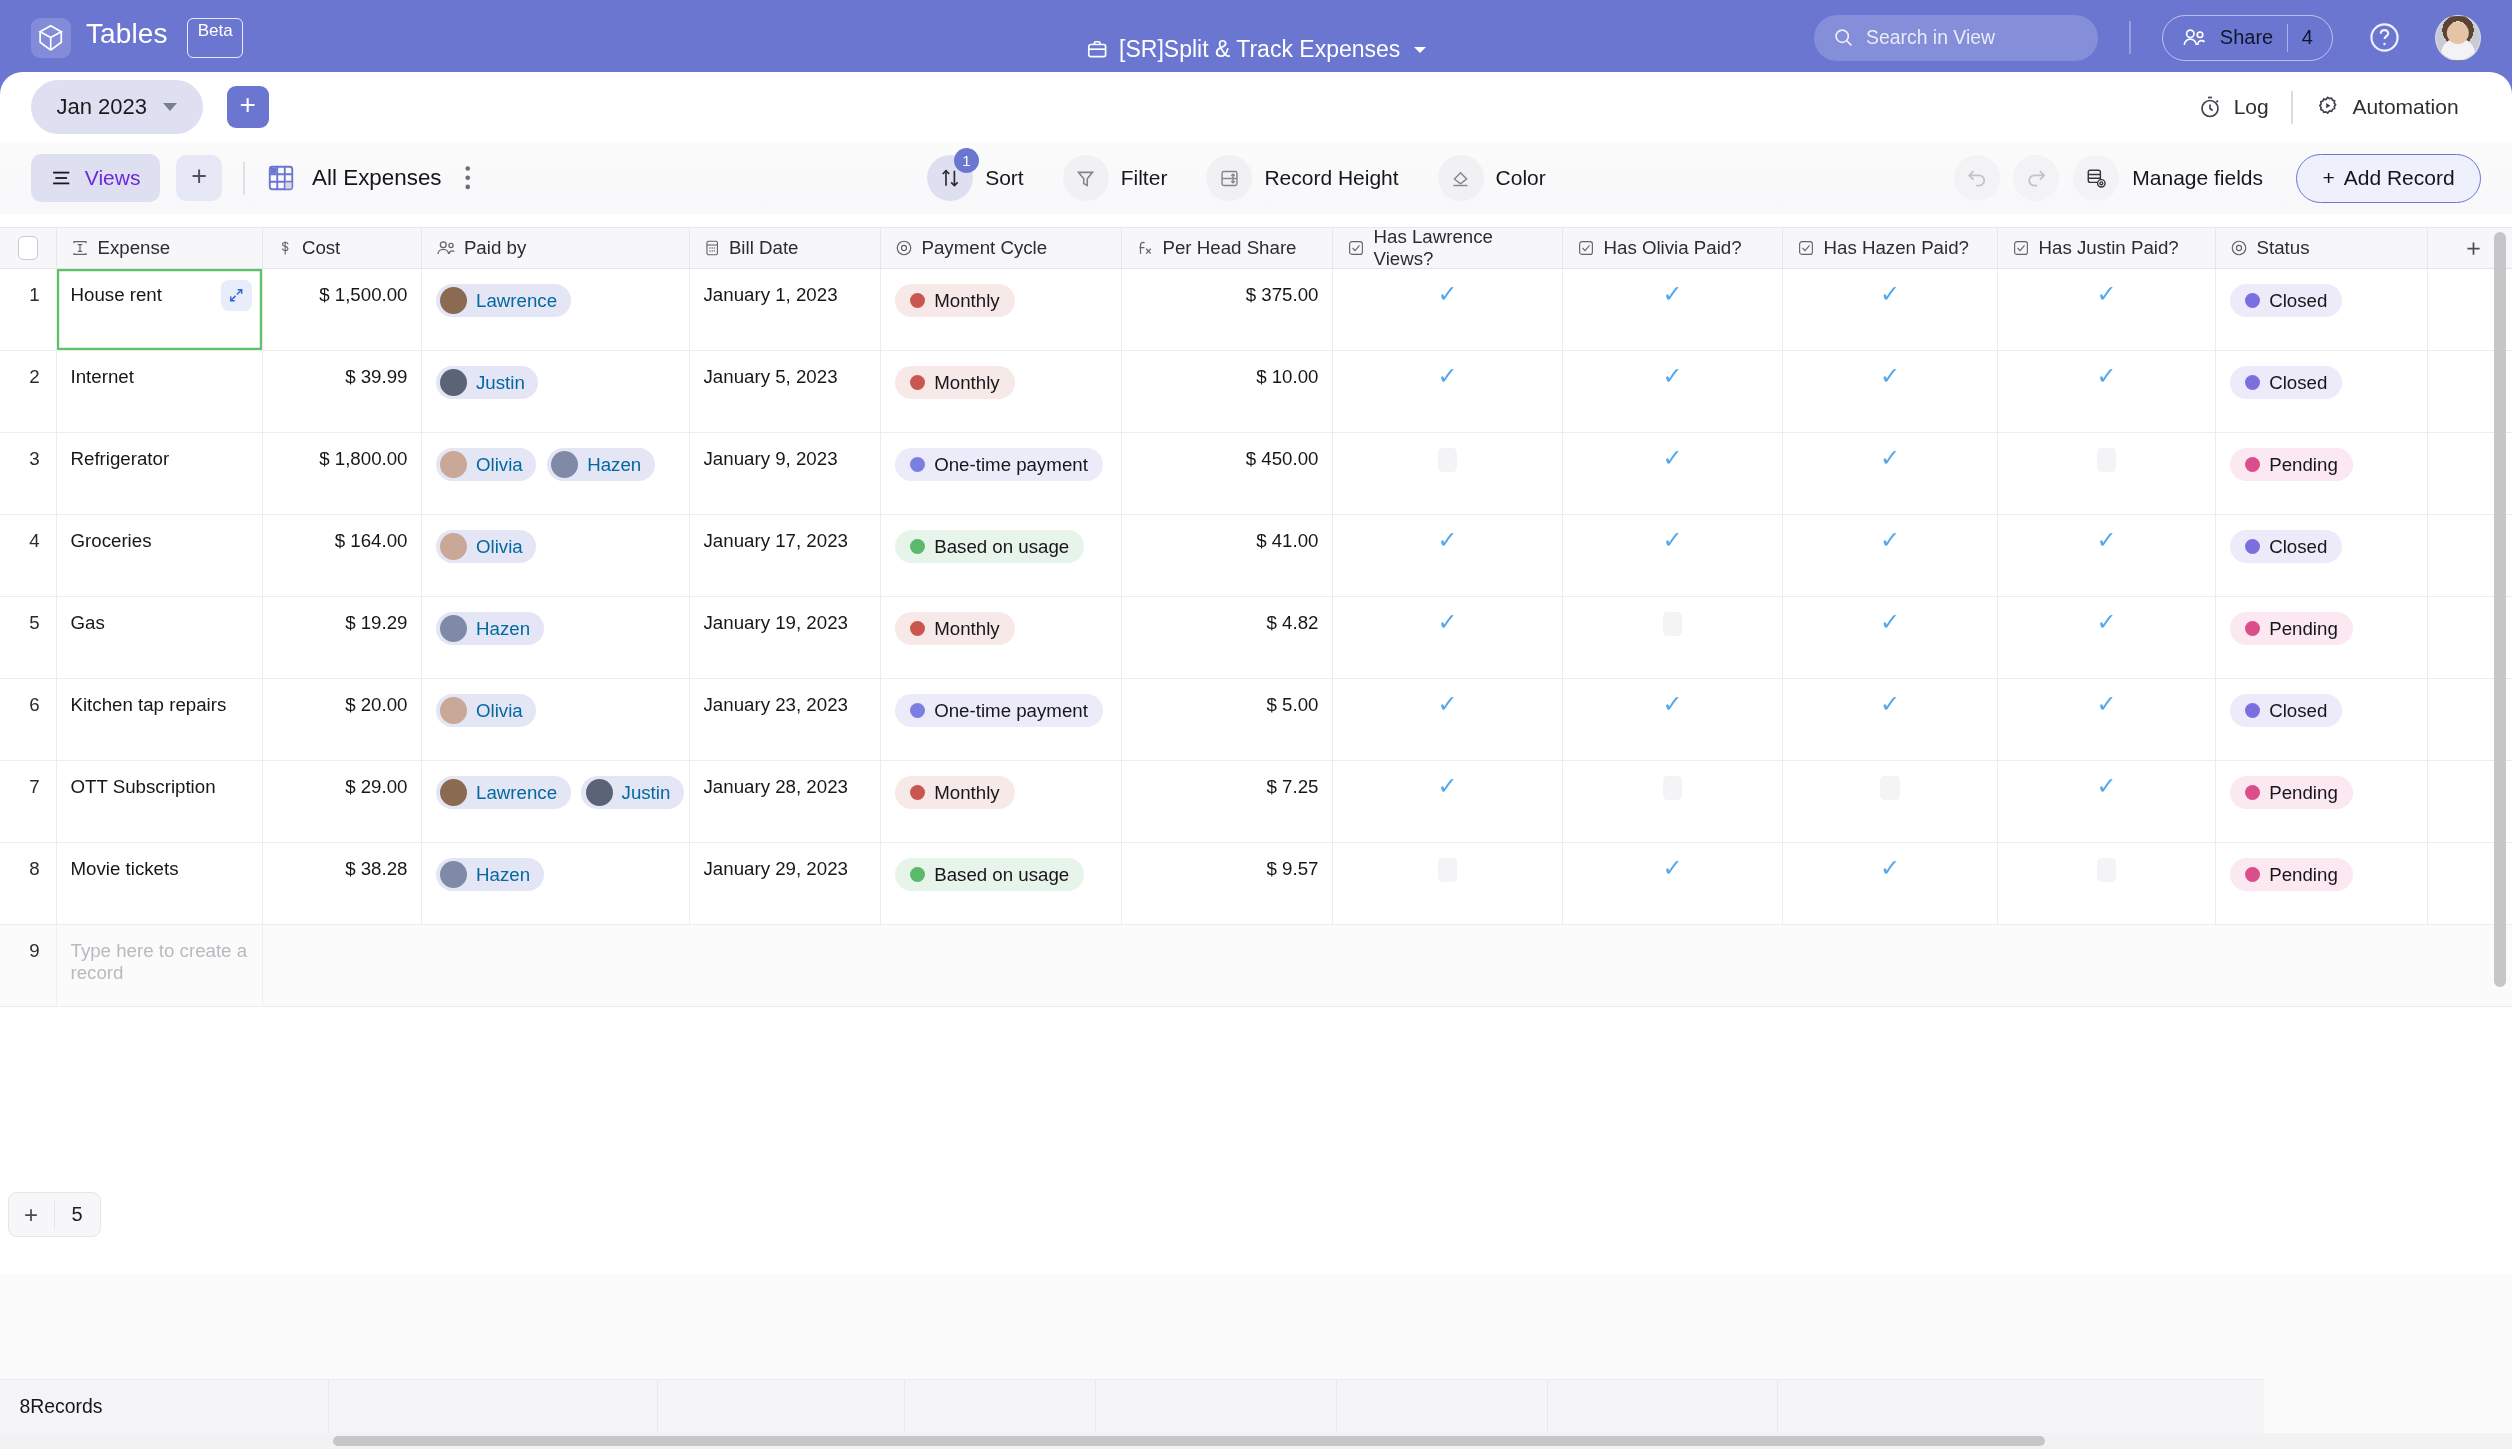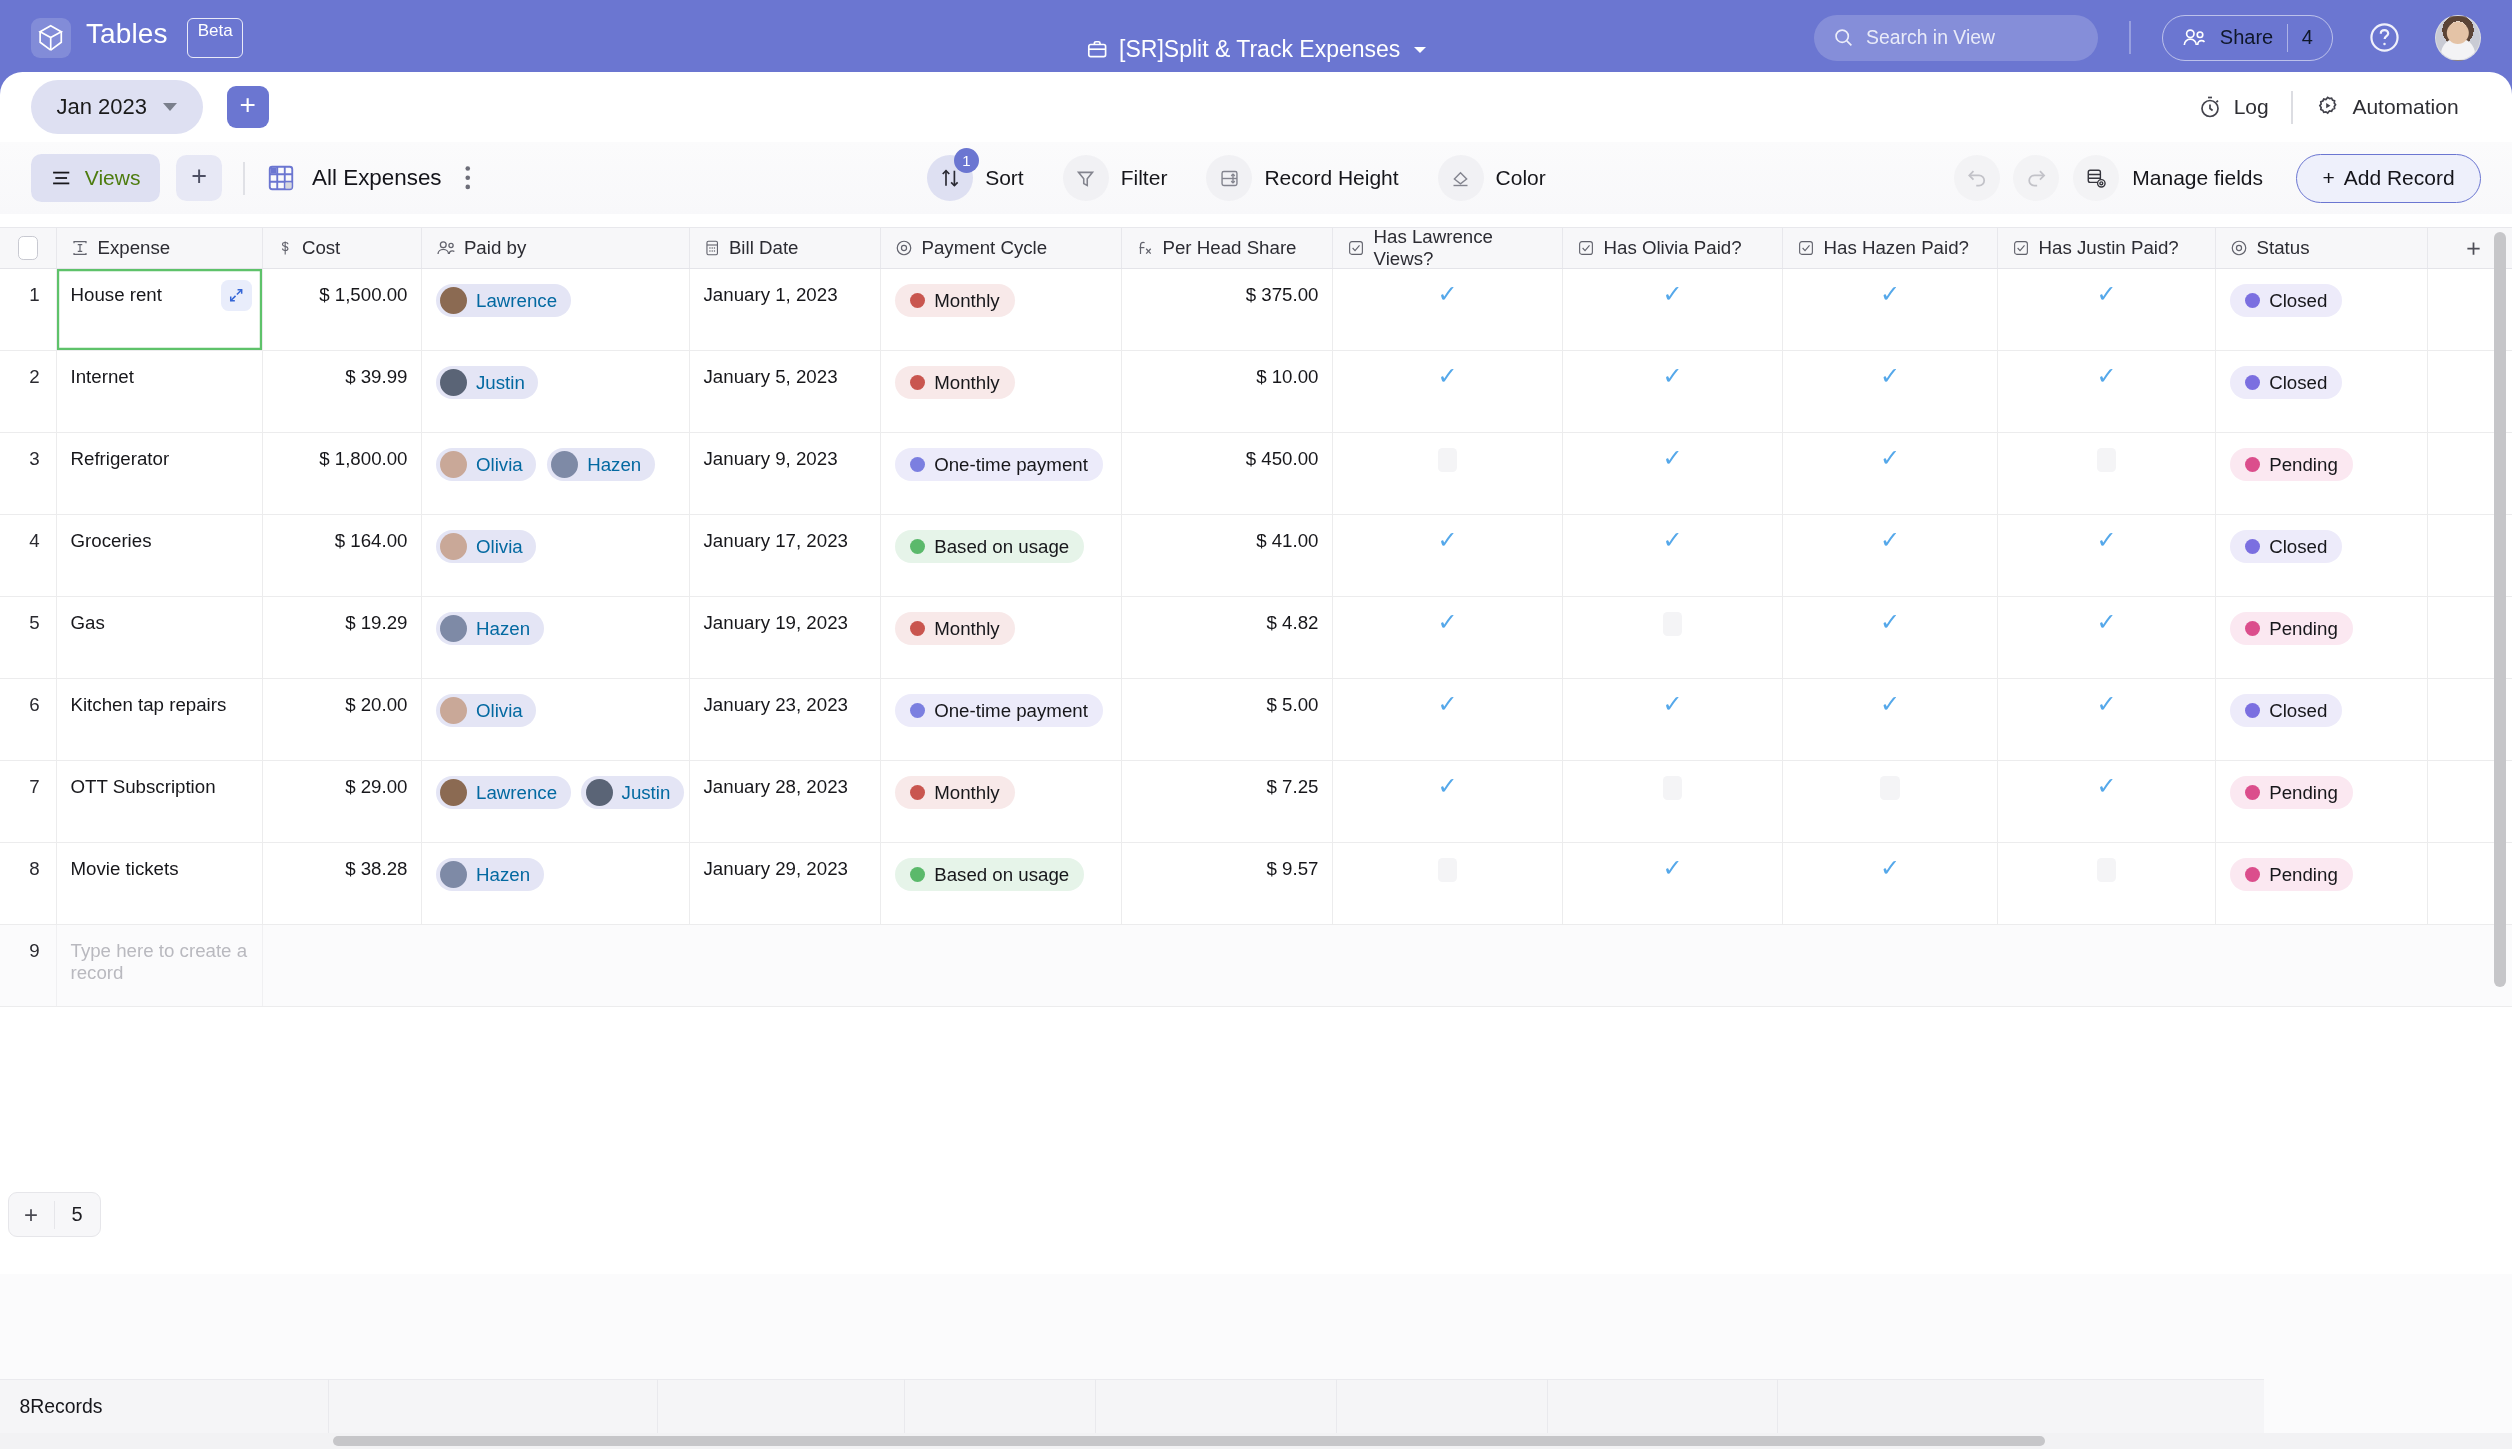--- a/index.html
+++ b/index.html
@@ -107,21 +107,21 @@
   .mr-div { width:1.5px; height:33px; background:#dcdde2; }
 
   
   #toolbar {
     position: absolute; left: 0; top: 142px; width: 2512px; height: 72px;
     display: flex; align-items: center; padding: 0 31px;
     background: linear-gradient(#fbfbfc,#f8f8fa);
   }
   .views-pill {
     height: 48px; border-radius: 10.5px; background:#DEE0F2;
-    display:flex;align-items:center;gap:12px;padding:0 19.4px;font-size:21px;color:#4d7c0f;
+    display:flex;align-items:center;gap:12px;padding:0 19.4px;font-size:21px;color:#6d28d9;
   }
   .views-add {
     width:46px;height:46px;border-radius:10.5px;background:#E7E8F5;color:#4d4f63;
     font-size:27px;line-height:43px;text-align:center;margin-left:16.4px;font-weight:300;
   }
   .tb-div { width:1.5px;height:33px;background:#e0e1e6;margin:0 21px; }
   .view-name { font-size:22.4px;color:#14141a;margin-left:16.4px; }
   .dots-v { margin-left:22.4px;color:#6c6d78;font-size:22.4px;letter-spacing:0; line-height:0.6;}
   .tb-center { position:absolute; left:0; right:0; display:flex; align-items:center; justify-content:center; gap:0; pointer-events:none;}
   .tb-btn {

